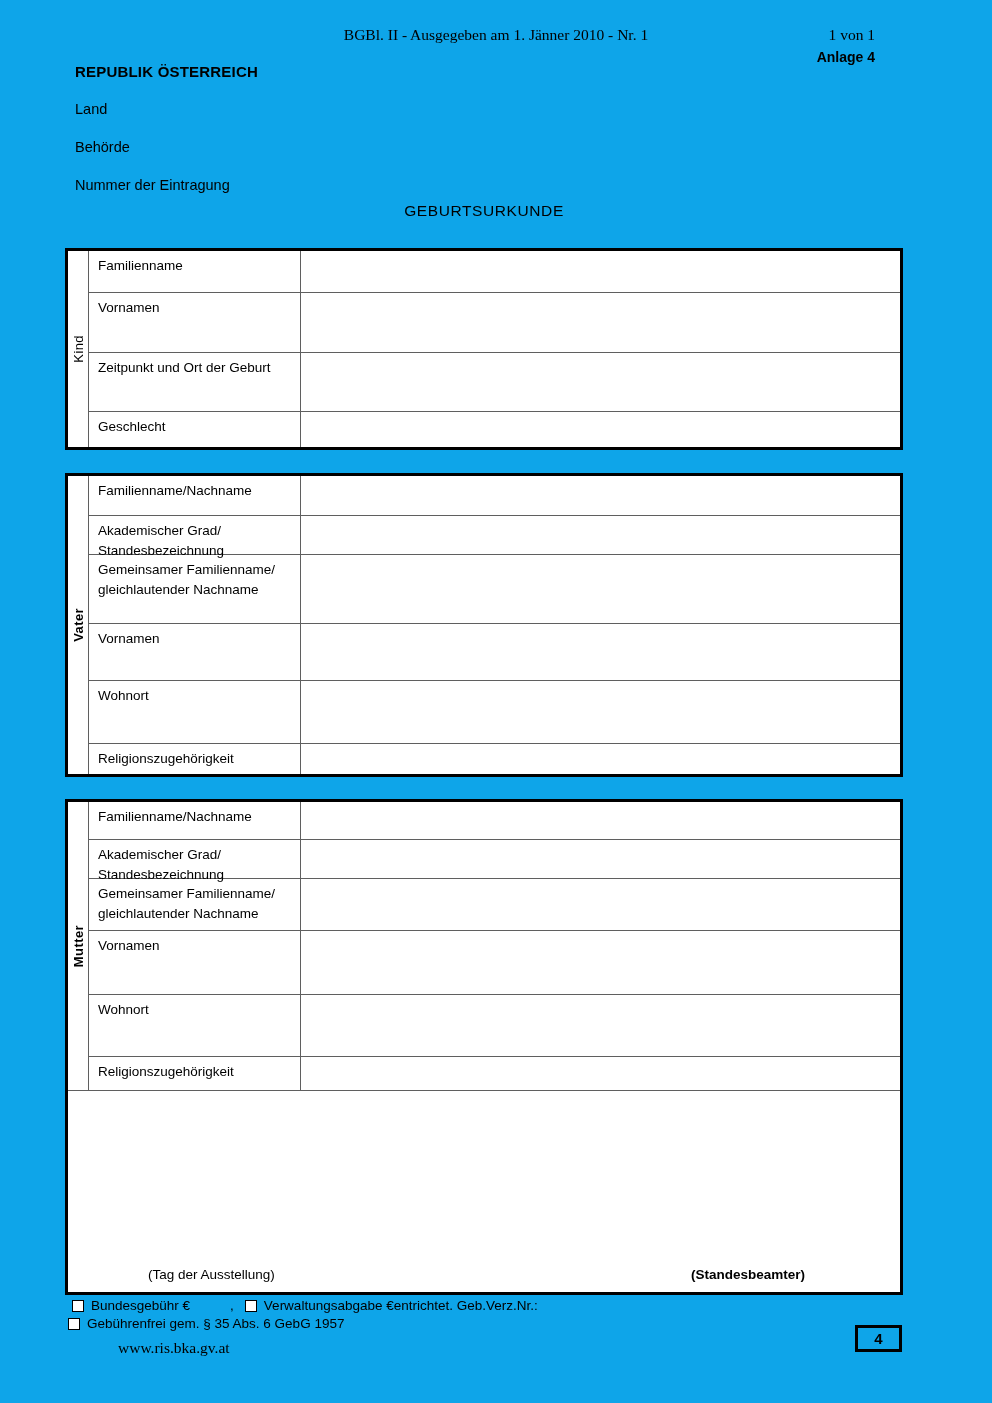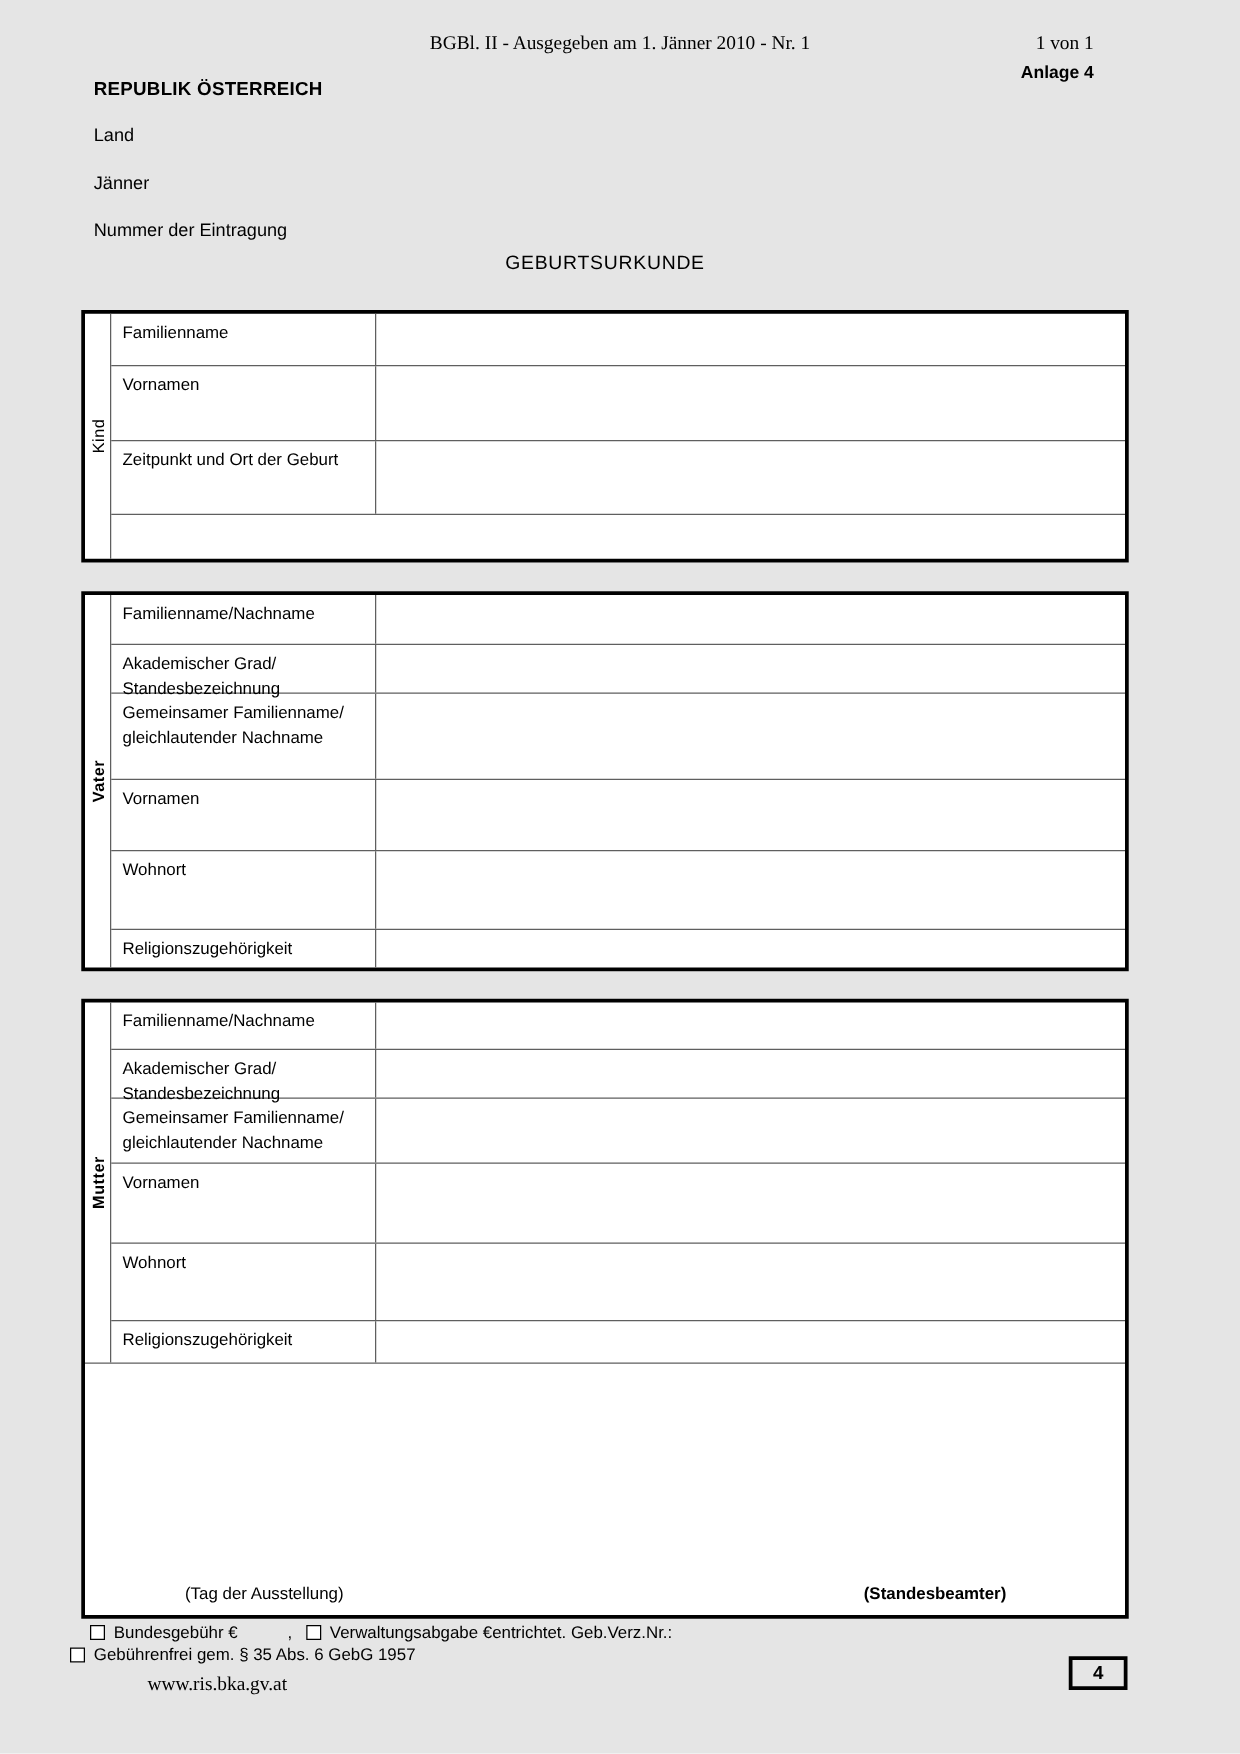--- a/index.html
+++ b/index.html
@@ -1,18 +1,18 @@
 <!DOCTYPE html>
 <html><head>
 <meta charset="utf-8">
 <style>
   * { margin:0; padding:0; box-sizing:border-box; }
   html,body { background:#ffffff; }
   body { font-family:"Liberation Sans","DejaVu Sans",sans-serif; color:#000; }
-  .page { position:relative; width:992px; height:1403px; background:#e5e5e5; overflow:hidden; }
+  .page { position:relative; width:992px; height:1403px; background:#0ea5e9; overflow:hidden; }
 
   
   .hdr-center { position:absolute; top:26px; left:0; width:992px; text-align:center;
                 font-family:"Liberation Serif","DejaVu Serif",serif; font-size:15.5px; }
   .hdr-right  { position:absolute; top:26px; right:117px;
                 font-family:"Liberation Serif","DejaVu Serif",serif; font-size:15.5px; }
   .hdr-annex  { position:absolute; top:49px; right:117px; font-size:14px; font-weight:700; }
 
   .republic   { position:absolute; top:63px;  left:75px; font-size:15px; font-weight:700; letter-spacing:0.2px; }
   .meta-land  { position:absolute; top:101px; left:75px; font-size:14.5px; }
@@ -38,21 +38,21 @@
   .val-cell { flex:1 1 auto; }
 
   
   .rows-fixed { flex:0 0 auto; border-bottom:1px solid #5f5f5f; }
   .open-area { flex:1 1 auto; position:relative; }
   .sig-left  { position:absolute; left:80px;  bottom:10px; font-size:13.5px; }
   .sig-right { position:absolute; left:623px; bottom:10px; font-size:13.5px;font-weight:bold; }
 
   
   .fee-line1 { position:absolute; left:72px; top:1298px; display:flex; align-items:center; font-size:13.5px; }
-  .fee-line2 { position:absolute; left:56px; top:1316px; display:flex; align-items:center; font-size:13.5px; }
+  .fee-line2 { position:absolute; left:68px; top:1316px; display:flex; align-items:center; font-size:13.5px; }
   .cbx { display:inline-block; width:12px; height:12px; border:1.5px solid #000;
          background:#fff; margin-right:7px; flex:0 0 auto; }
   .fee-comma { margin-left:40px; }
   .cbx.second { margin-left:11px; }
   .fee-entrichtet { }
 
   .footer-url { position:absolute; left:118px; top:1339px;
                 font-family:"Liberation Serif","DejaVu Serif",serif; font-size:15.5px; }
   .page-num-box { position:absolute; left:855px; top:1325px; width:47px; height:27px;
                   border:3px solid #000; display:flex; align-items:center; justify-content:center;
@@ -62,21 +62,21 @@
 <body>
 
 <div class="page">
 
   <div class="hdr-center">BGBl. II - Ausgegeben am 1. Jänner 2010 - Nr. 1</div>
   <div class="hdr-right">1 von 1</div>
   <div class="hdr-annex">Anlage 4</div>
 
   <div class="republic">REPUBLIK ÖSTERREICH</div>
   <div class="meta-land">Land</div>
-  <div class="meta-beh">Jänner</div>
+  <div class="meta-beh">Behörde</div>
   <div class="meta-num">Nummer der Eintragung</div>
 
   <div class="doc-title">GEBURTSURKUNDE</div>
 
   <div class="ftable" style="top:248px; height:202px;">
     <div class="rows-wrap">
       <div class="strip">
         <span class="strip-label">Kind</span>
       </div>
       <div class="rows">
@@ -86,20 +86,21 @@
         </div>
         <div class="frow" style="height:60px;">
           <div class="lbl-cell">Vornamen</div>
           <div class="val-cell"></div>
         </div>
         <div class="frow" style="height:59px;justify-content:flex-end;">
           <div class="lbl-cell">Zeitpunkt und Ort der Geburt</div>
           <div class="val-cell"></div>
         </div>
         <div class="frow last">
+          <div class="lbl-cell">Geschlecht</div>
           <div class="val-cell"></div>
         </div>
       </div>
     </div>
   </div>
 
   <div class="ftable" style="top:473px; height:304px;">
     <div class="rows-wrap">
       <div class="strip">
         <span class="strip-label bold">Vater</span>

